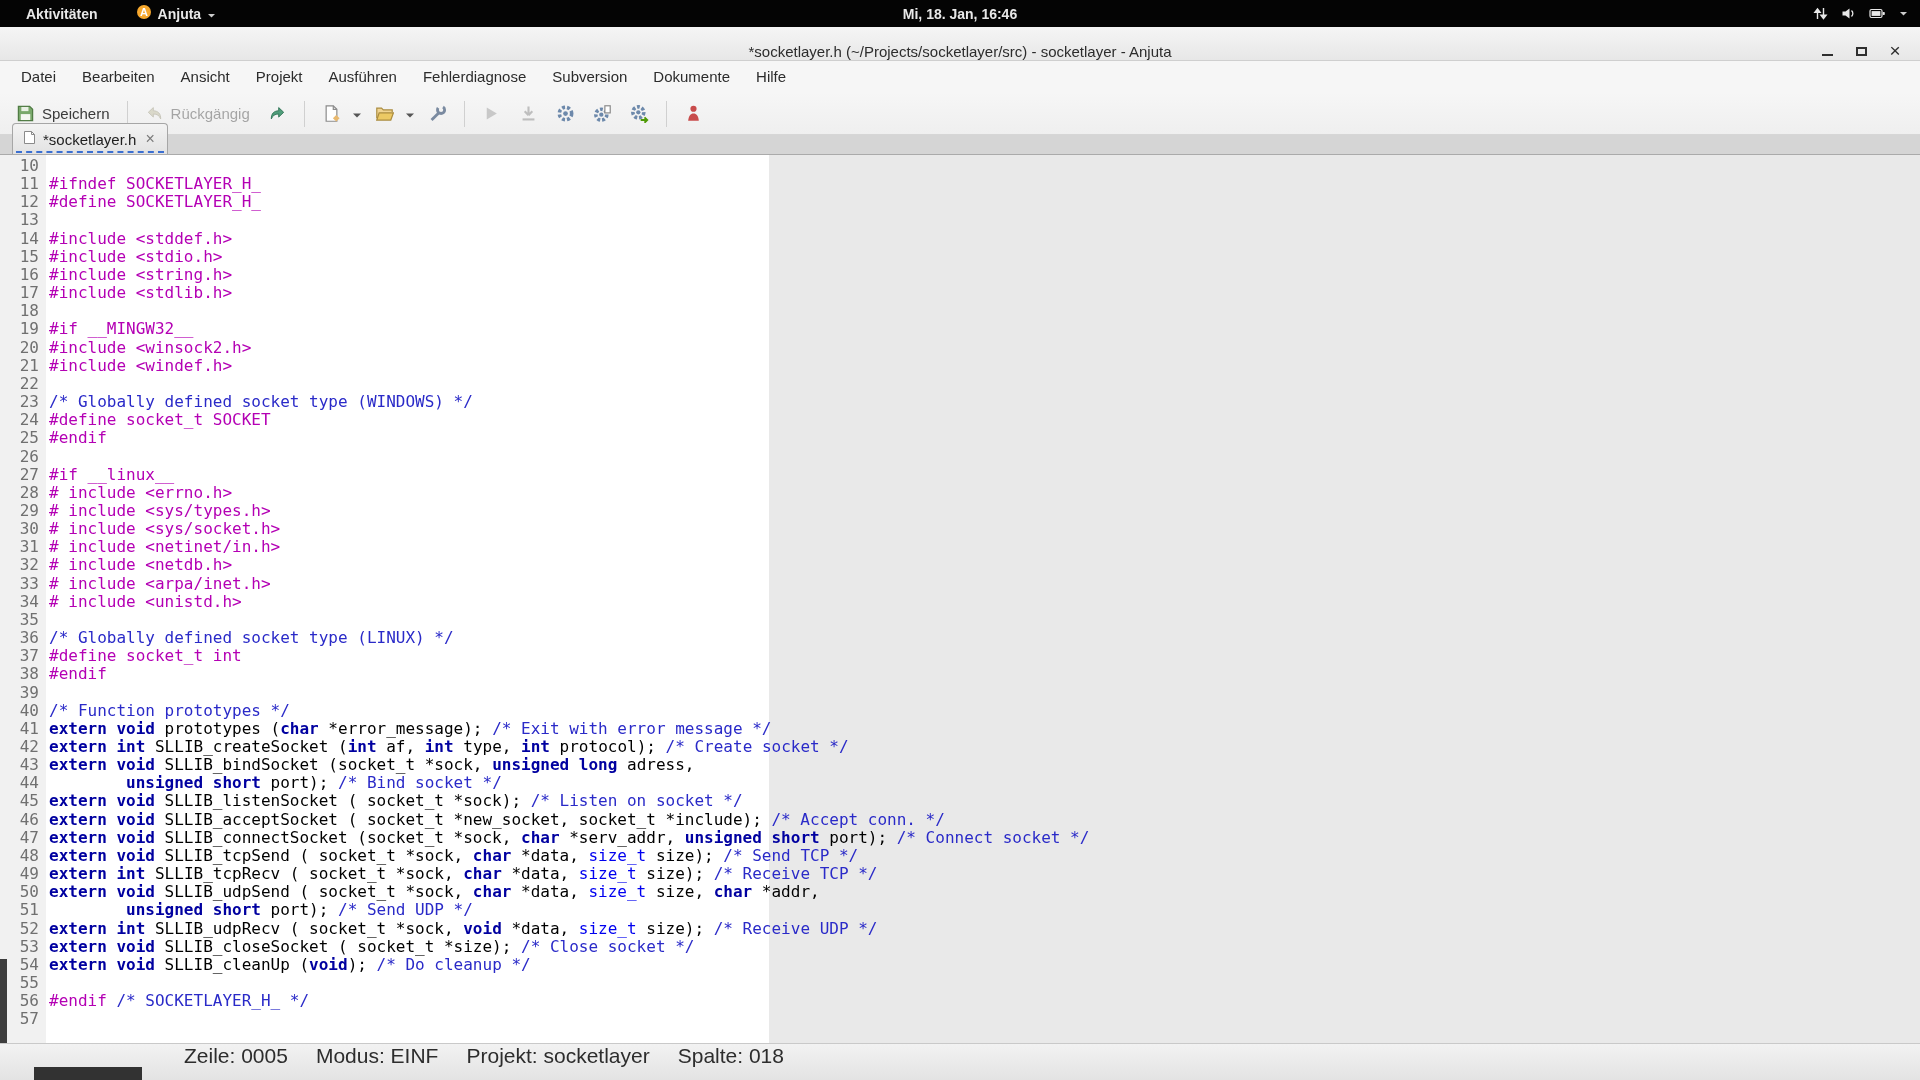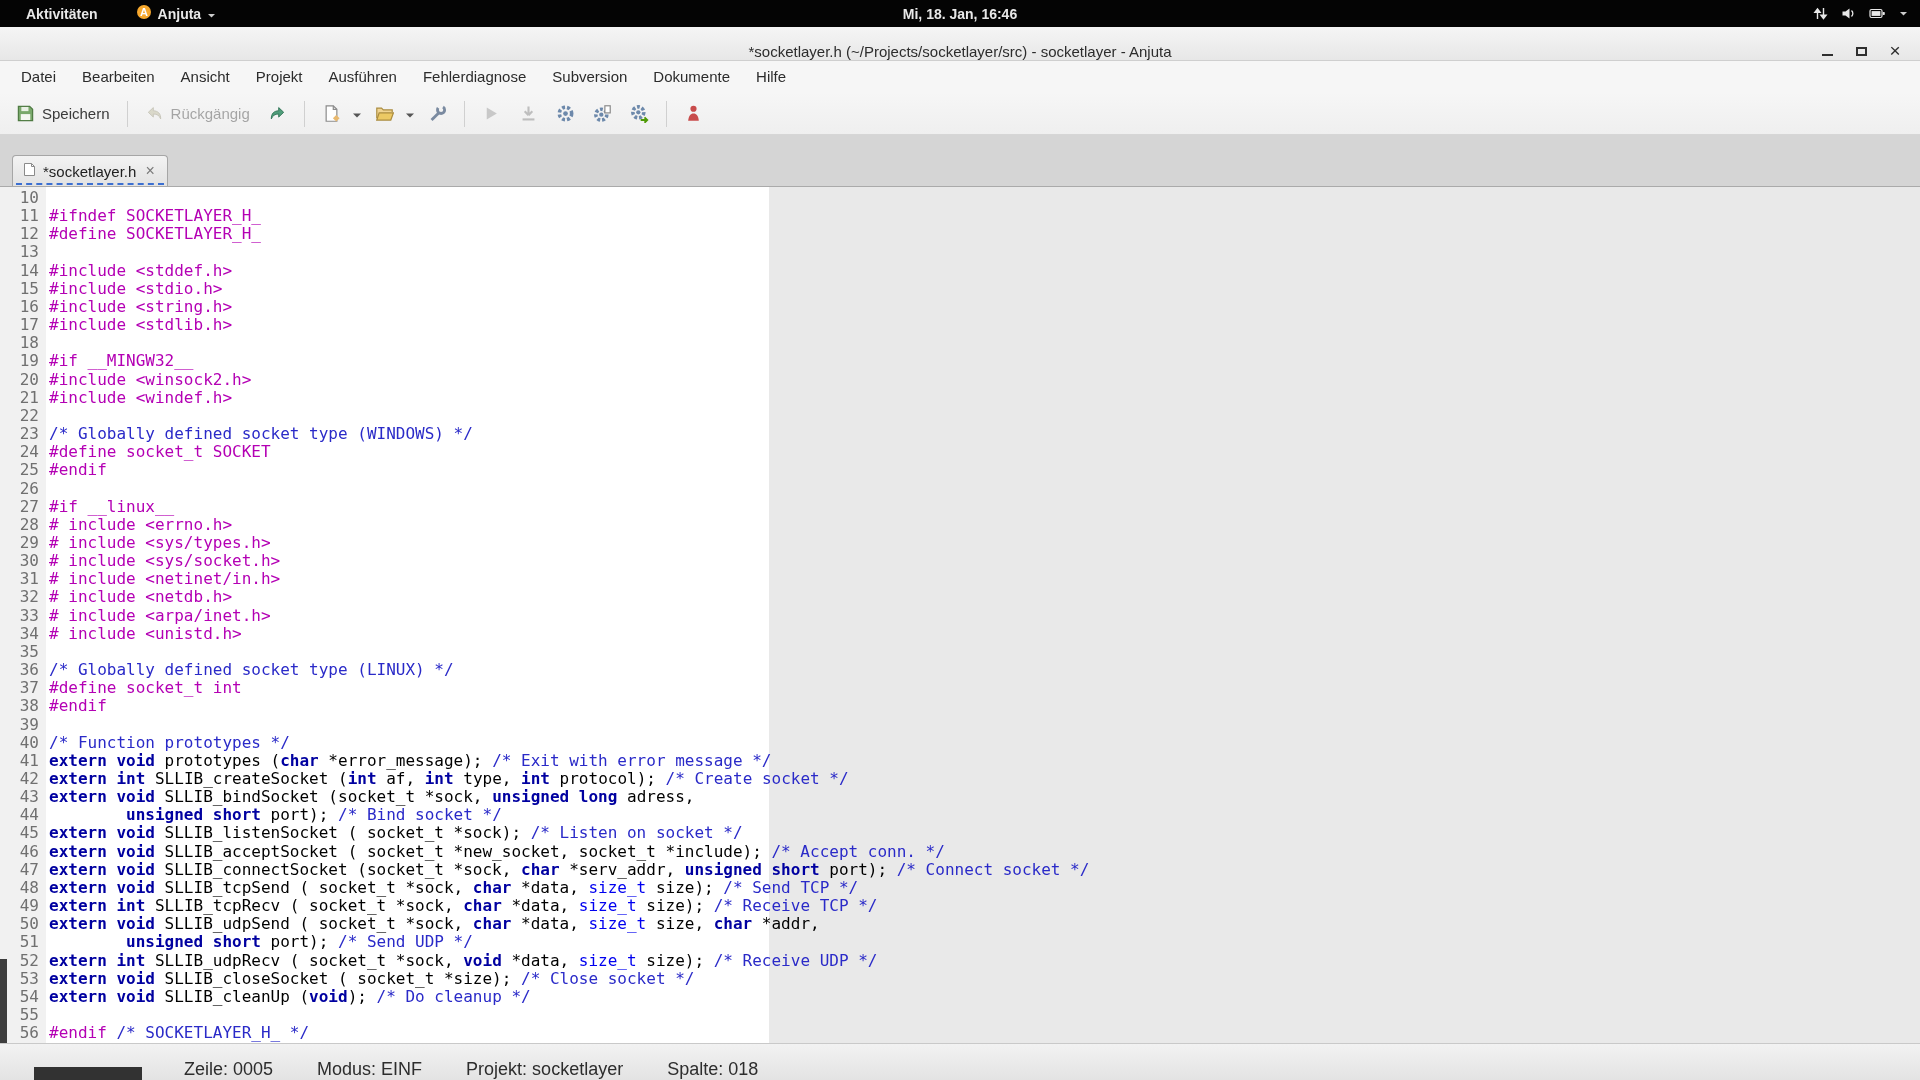--- a/index.html
+++ b/index.html
@@ -34,21 +34,21 @@
   
   .toolbar{height:42px;background:linear-gradient(#f6f6f6,#efefef);border-bottom:1px solid #d6d6d6;
     display:flex;align-items:center;padding-left:8px;font-size:15px;color:#3a3a3a;gap:2px;flex:none}
   .tbtn{display:flex;align-items:center;gap:7px;padding:5px 8px;border-radius:3px}
   .tbtn svg{display:block}
   .tbtn.disabled{opacity:.42;filter:grayscale(70%)}
   .tsep{width:1px;height:26px;background:#d0d0d0;margin:0 7px;flex:none}
   .drop{margin-left:-2px;padding:8px 3px}
 
   
-  .tabbar{height:52px;background:#d5d5d5;border-bottom:1px solid #aaaaaa;display:flex;
+  .tabbar{height:20px;background:#d5d5d5;border-bottom:1px solid #aaaaaa;display:flex;
     align-items:flex-end;padding-left:12px;position:relative;flex:none}
   .tab{height:31px;background:linear-gradient(#f3f3f3,#e2e2e2);border:1px solid #a6a6a6;border-bottom:none;
     border-radius:4px 4px 0 0;display:flex;align-items:center;gap:7px;padding:0 10px;
     font-size:15px;color:#1e1e1e;position:relative}
   .tab-focus{position:absolute;left:3px;right:3px;bottom:1px;border-bottom:2px dashed #3b6fd1}
   .tab-close{color:#7a7a7a;font-size:16px;line-height:14px;padding:0 2px}
 
   
   .editor{flex:1;overflow:hidden;font-family:"DejaVu Sans Mono","Liberation Mono",monospace;
     font-size:16px;padding-top:2px;
@@ -57,21 +57,21 @@
   .ln{width:46px;padding-right:7px;text-align:right;color:#707070;flex:none}
   .code{padding-left:3px;flex:none}
   .tk-pp{color:var(--c-pp)}
   .tk-cm{color:var(--c-cm)}
   .tk-kw{color:var(--c-kw);font-weight:bold}
   .tk-k2{color:var(--c-k2)}
   .tk-pl{color:var(--c-pl)}
 
   
   .statusbar{height:37px;background:linear-gradient(#f2f2f2,#e3e3e3);border-top:1px solid #c9c9c9;
-    display:flex;align-items:flex-end;padding-left:184px;gap:44px;font-size:18px;color:#2d2d2d;flex:none}
+    display:flex;align-items:flex-start;padding-left:184px;gap:28px;font-size:21px;color:#2d2d2d;flex:none}
 
   
   .bl-rect{position:absolute;left:34px;bottom:0;width:108px;height:13px;background:#323232;z-index:6}
   .left-strip{position:absolute;left:0;top:959px;width:7px;height:84px;background:#3d3d3d;z-index:6}
 </style>
 </head>
 <body>
 
 <div class="screen">
 

